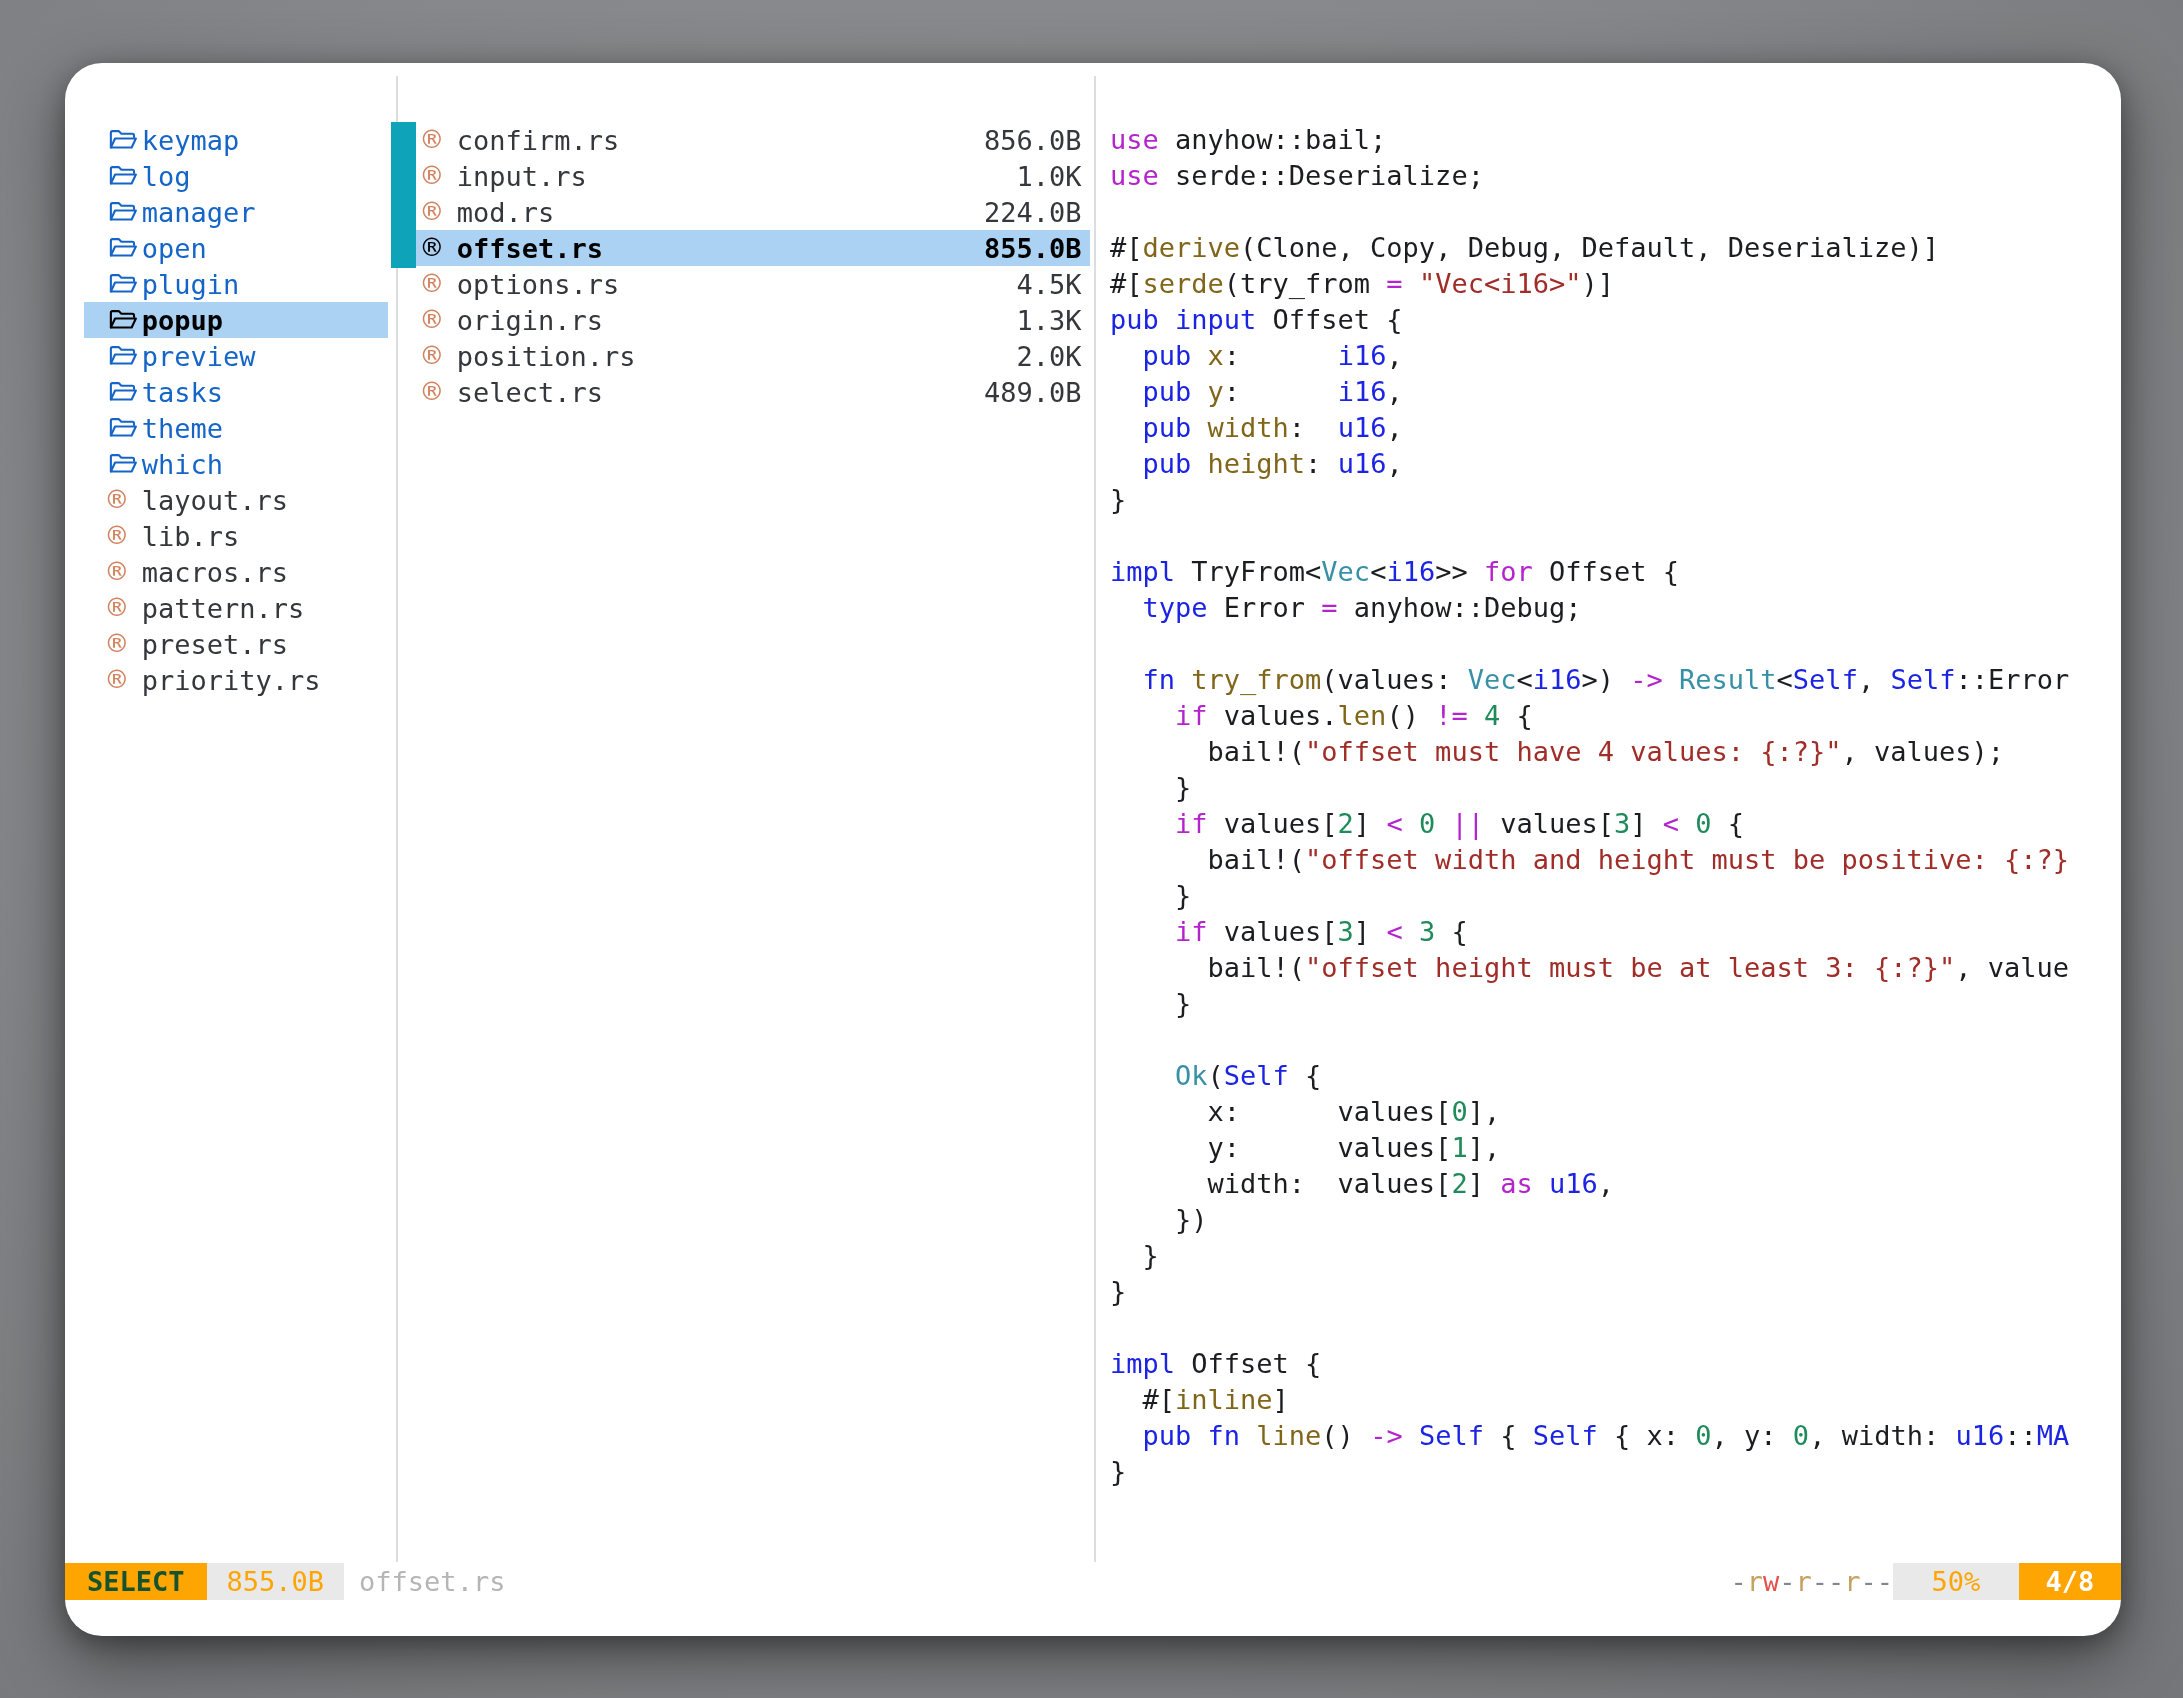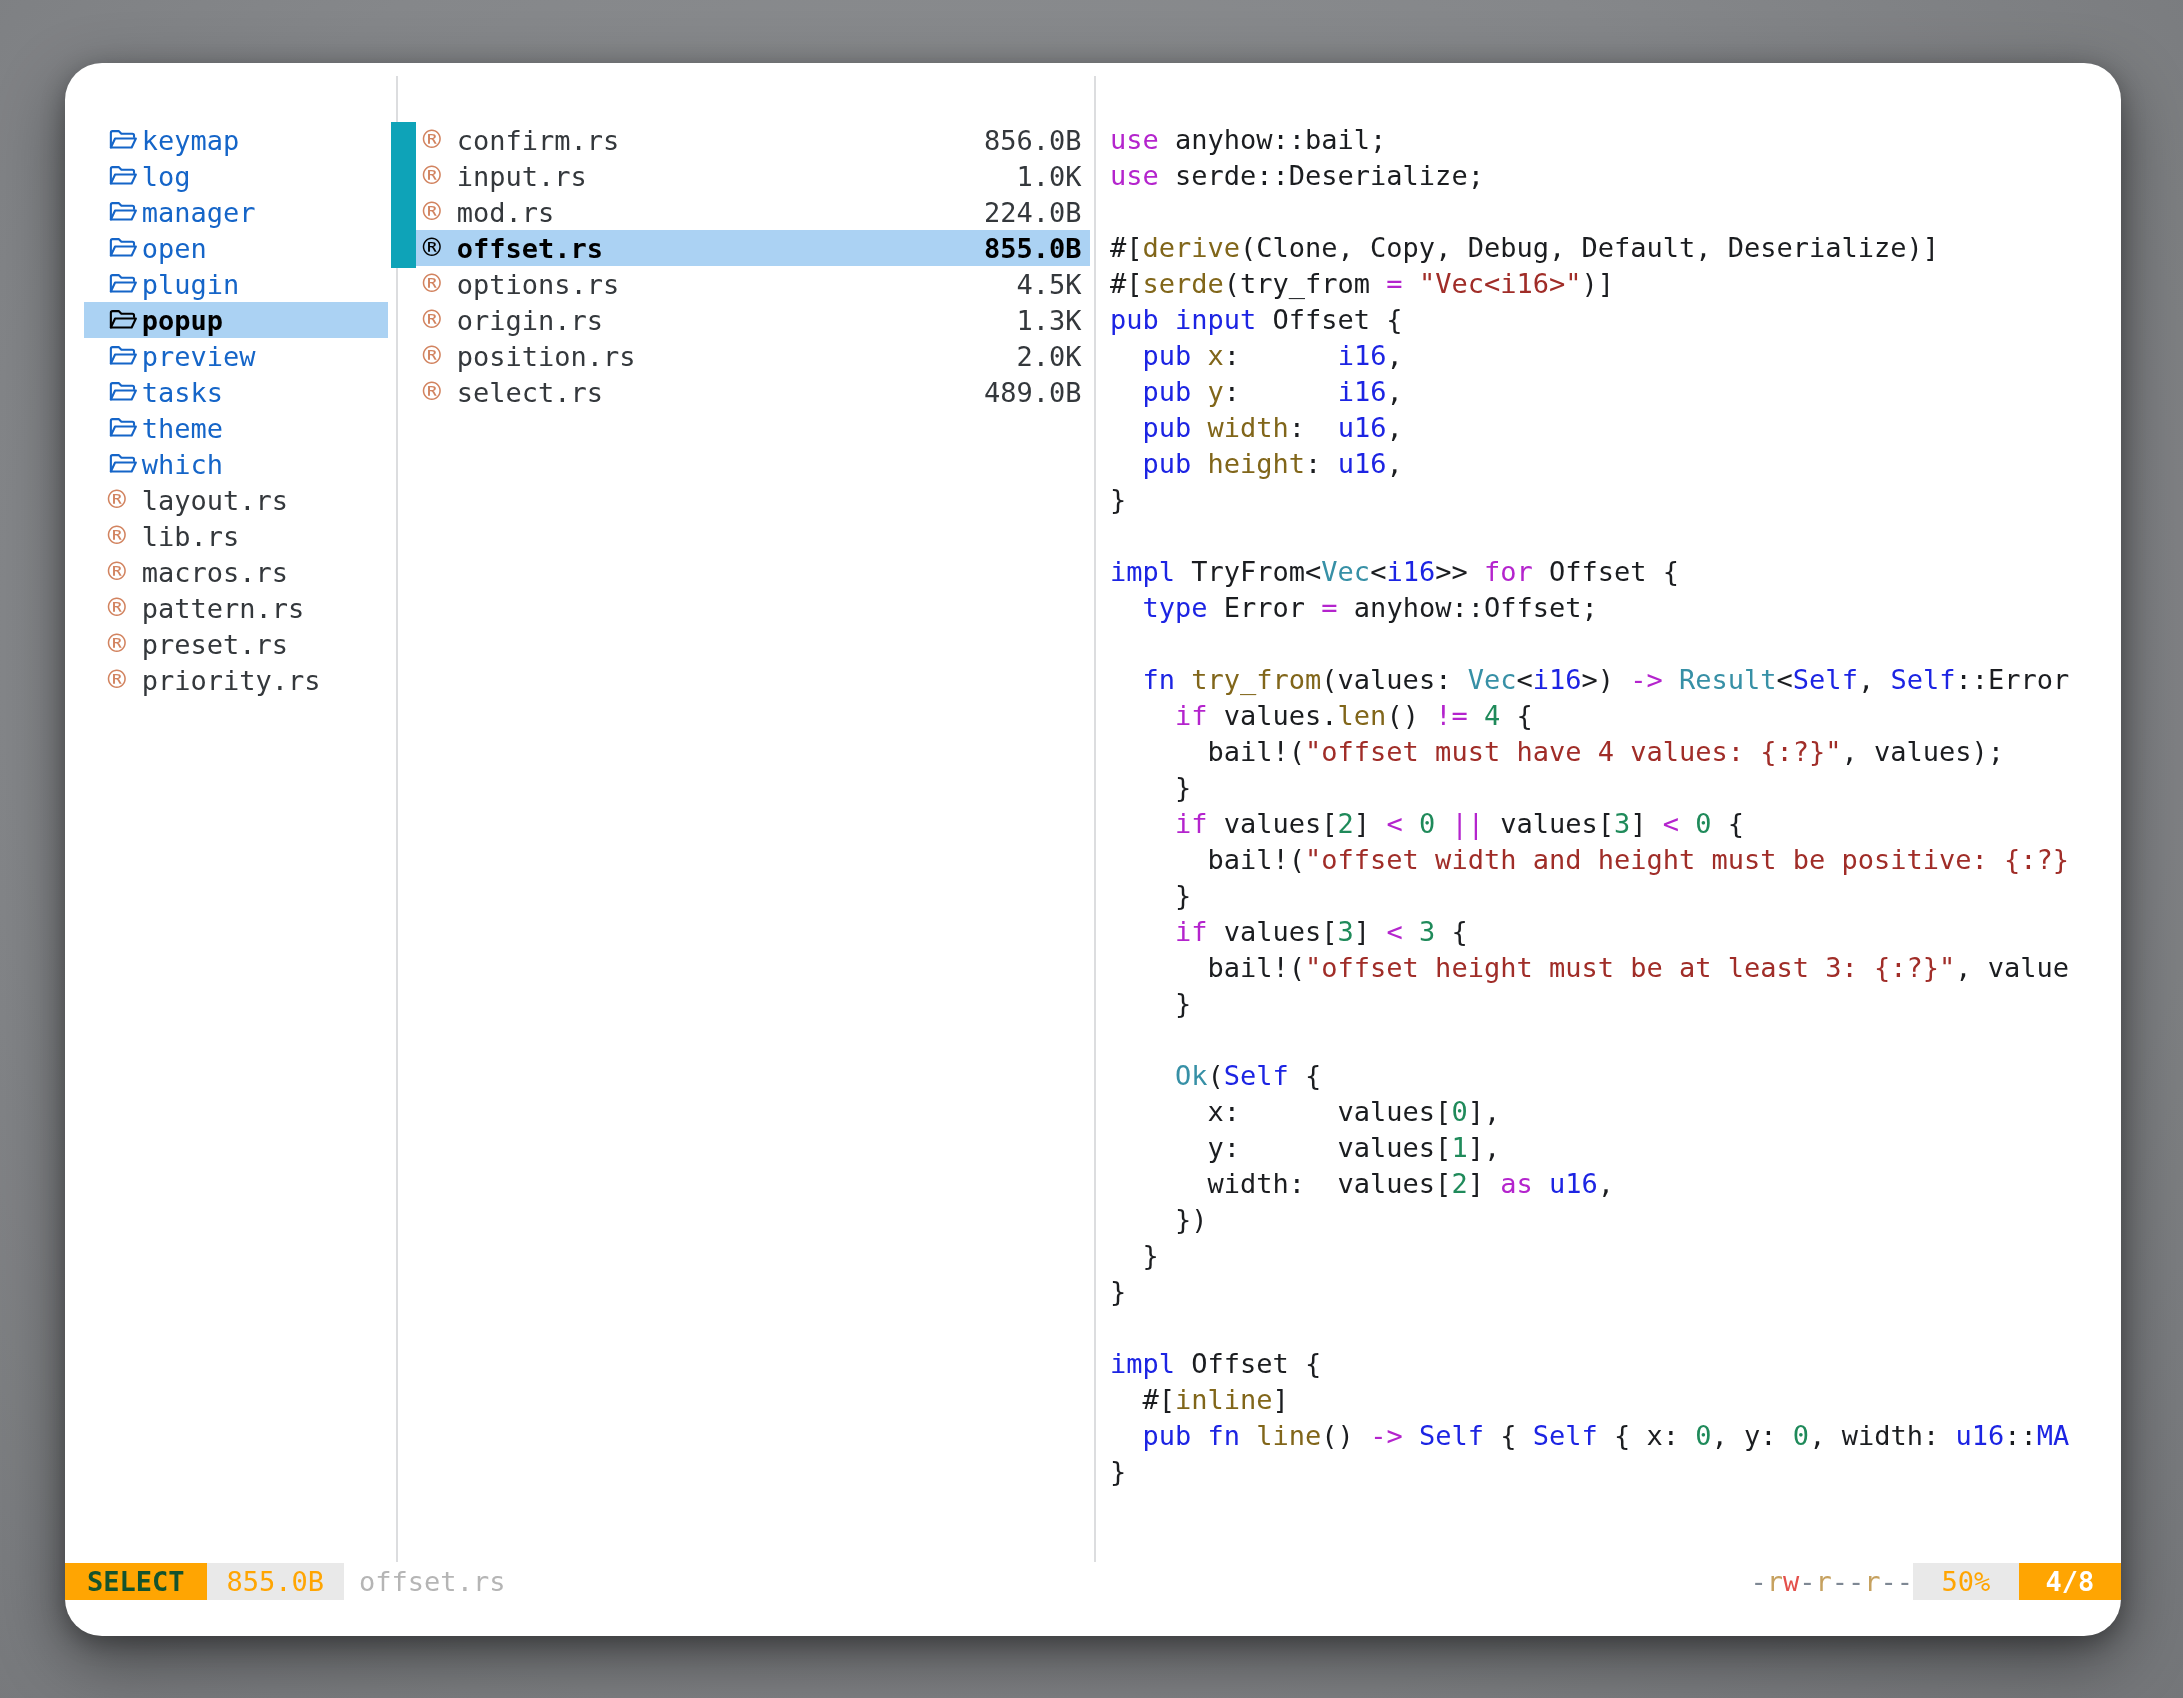--- a/index.html
+++ b/index.html
@@ -52,21 +52,21 @@
   .status-bar{position:absolute;left:0;right:0;top:1500px;height:37px;display:flex;align-items:stretch;line-height:37px;}
   .chip{height:37px;}
   .chip-mode{background:var(--accent-orange,#ffa502);color:#14532d;font-weight:bold;padding:0 22px;}
   .chip-size{background:var(--chip-gray,#e9e9e9);color:var(--accent-orange,#ffa502);padding:0 20px;}
   .status-file{color:#b5b5b5;margin-left:15px;}
   .status-right{margin-left:auto;display:flex;align-items:stretch;}
   .perms{}
   .pm-dash{color:#7e8894;}
   .pm-r{color:#c6a15f;}
   .pm-w{color:#e4504b;}
-  .chip-percent{background:var(--chip-gray,#e9e9e9);color:var(--accent-orange,#ffa502);width:106px;text-align:center;}
+  .chip-percent{background:var(--chip-gray,#e9e9e9);color:var(--accent-orange,#ffa502);width:126px;text-align:center;}
   .chip-pos{background:var(--accent-orange,#ffa502);color:#fff;font-weight:bold;width:102px;text-align:center;}
 </style>
 </head>
 <body>
 
 <div class="stage">
   <div class="window">
 
     <div class="sep sep1"></div>
     <div class="sep sep2"></div>
@@ -240,21 +240,21 @@
         <div class="code-line"><span class="tk-plain">#[</span><span class="tk-olive">derive</span><span class="tk-plain">(Clone, Copy, Debug, Default, Deserialize)]</span></div>
         <div class="code-line"><span class="tk-plain">#[</span><span class="tk-olive">serde</span><span class="tk-plain">(try_from </span><span class="tk-kw">=</span><span class="tk-plain"> </span><span class="tk-str">"Vec&lt;i16&gt;"</span><span class="tk-plain">)]</span></div>
         <div class="code-line"><span class="tk-blue">pub input</span><span class="tk-plain"> Offset {</span></div>
         <div class="code-line"><span class="tk-plain">  </span><span class="tk-blue">pub</span><span class="tk-plain"> </span><span class="tk-olive">x</span><span class="tk-plain">:      </span><span class="tk-blue">i16</span><span class="tk-plain">,</span></div>
         <div class="code-line"><span class="tk-plain">  </span><span class="tk-blue">pub</span><span class="tk-plain"> </span><span class="tk-olive">y</span><span class="tk-plain">:      </span><span class="tk-blue">i16</span><span class="tk-plain">,</span></div>
         <div class="code-line"><span class="tk-plain">  </span><span class="tk-blue">pub</span><span class="tk-plain"> </span><span class="tk-olive">width</span><span class="tk-plain">:  </span><span class="tk-blue">u16</span><span class="tk-plain">,</span></div>
         <div class="code-line"><span class="tk-plain">  </span><span class="tk-blue">pub</span><span class="tk-plain"> </span><span class="tk-olive">height</span><span class="tk-plain">: </span><span class="tk-blue">u16</span><span class="tk-plain">,</span></div>
         <div class="code-line"><span class="tk-plain">}</span></div>
         <div class="code-line">&nbsp;</div>
         <div class="code-line"><span class="tk-blue">impl</span><span class="tk-plain"> TryFrom&lt;</span><span class="tk-teal">Vec</span><span class="tk-plain">&lt;</span><span class="tk-blue">i16</span><span class="tk-plain">&gt;&gt; </span><span class="tk-kw">for</span><span class="tk-plain"> Offset {</span></div>
-        <div class="code-line"><span class="tk-plain">  </span><span class="tk-blue">type</span><span class="tk-plain"> Error </span><span class="tk-kw">=</span><span class="tk-plain"> anyhow::Offset;</span></div>
+        <div class="code-line"><span class="tk-plain">  </span><span class="tk-blue">type</span><span class="tk-plain"> Error </span><span class="tk-kw">=</span><span class="tk-plain"> anyhow::Debug;</span></div>
         <div class="code-line">&nbsp;</div>
         <div class="code-line"><span class="tk-plain">  </span><span class="tk-blue">fn</span><span class="tk-plain"> </span><span class="tk-olive">try_from</span><span class="tk-plain">(values: </span><span class="tk-teal">Vec</span><span class="tk-plain">&lt;</span><span class="tk-blue">i16</span><span class="tk-plain">&gt;) </span><span class="tk-kw">-&gt;</span><span class="tk-plain"> </span><span class="tk-teal">Result</span><span class="tk-plain">&lt;</span><span class="tk-blue">Self</span><span class="tk-plain">, </span><span class="tk-blue">Self</span><span class="tk-plain">::Error</span></div>
         <div class="code-line"><span class="tk-plain">    </span><span class="tk-kw">if</span><span class="tk-plain"> values.</span><span class="tk-olive">len</span><span class="tk-plain">() </span><span class="tk-kw">!=</span><span class="tk-plain"> </span><span class="tk-num">4</span><span class="tk-plain"> {</span></div>
         <div class="code-line"><span class="tk-plain">      bail!(</span><span class="tk-str">"offset must have 4 values: {:?}"</span><span class="tk-plain">, values);</span></div>
         <div class="code-line"><span class="tk-plain">    }</span></div>
         <div class="code-line"><span class="tk-plain">    </span><span class="tk-kw">if</span><span class="tk-plain"> values[</span><span class="tk-num">2</span><span class="tk-plain">] </span><span class="tk-kw">&lt;</span><span class="tk-plain"> </span><span class="tk-num">0</span><span class="tk-plain"> </span><span class="tk-kw">||</span><span class="tk-plain"> values[</span><span class="tk-num">3</span><span class="tk-plain">] </span><span class="tk-kw">&lt;</span><span class="tk-plain"> </span><span class="tk-num">0</span><span class="tk-plain"> {</span></div>
         <div class="code-line"><span class="tk-plain">      bail!(</span><span class="tk-str">"offset width and height must be positive: {:?}</span></div>
         <div class="code-line"><span class="tk-plain">    }</span></div>
         <div class="code-line"><span class="tk-plain">    </span><span class="tk-kw">if</span><span class="tk-plain"> values[</span><span class="tk-num">3</span><span class="tk-plain">] </span><span class="tk-kw">&lt;</span><span class="tk-plain"> </span><span class="tk-num">3</span><span class="tk-plain"> {</span></div>
         <div class="code-line"><span class="tk-plain">      bail!(</span><span class="tk-str">"offset height must be at least 3: {:?}"</span><span class="tk-plain">, value</span></div>

